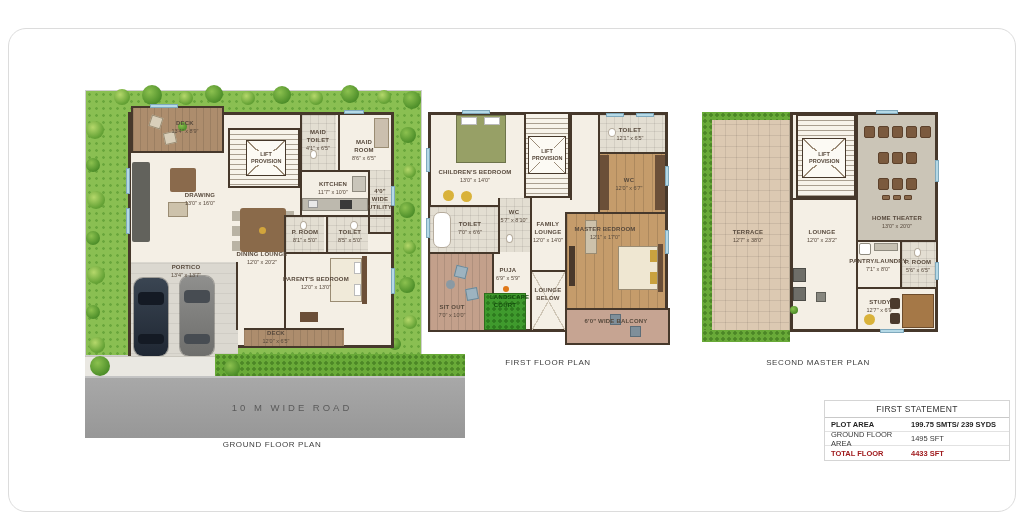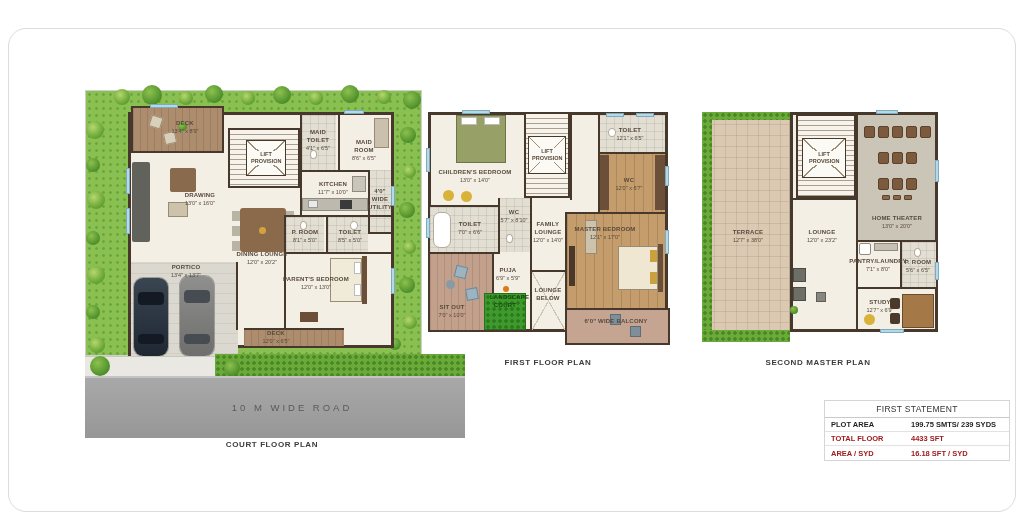--- a/index.html
+++ b/index.html
@@ -27,21 +27,21 @@
  background:linear-gradient(to top right,transparent calc(50% - .7px),#9c8c78 calc(50% - .7px) calc(50% + .7px),transparent calc(50% + .7px)),
  linear-gradient(to bottom right,transparent calc(50% - .7px),#9c8c78 calc(50% - .7px) calc(50% + .7px),transparent calc(50% + .7px)),#fcfaf4}
 .liftbox .nm{font-size:5.5px;font-weight:700;color:var(--ink);line-height:1.2;background:#fcfaf4;padding:0 1px;width:32px}
 .win{position:absolute;background:#b5d9e6;border:1px solid #7fa9bd}
 .tree{position:absolute;border-radius:50%;background:radial-gradient(circle at 38% 35%,#b5d86b,#67a437 65%,#4f8a28 100%)}
 .tree.dark{background:radial-gradient(circle at 38% 35%,#8cc14f,#4e8f2a 70%,#3c741d 100%)}
 .room-label{position:absolute;transform:translate(-50%,-50%);text-align:center;color:var(--ink);line-height:1.3;white-space:nowrap;z-index:6}
 .room-label .nm{display:block;font-size:6px;font-weight:700;letter-spacing:.2px}
 .room-label .dm{display:block;font-size:5.5px}
 .room-label .wrap{white-space:normal;width:30px}
-.caption{position:absolute;transform:translateX(-50%);font-size:8px;letter-spacing:.6px;color:#3c3c3c;font-weight:700;z-index:6}
+.caption{position:absolute;transform:translateX(-50%);font-size:8px;letter-spacing:.6px;color:#3c3c3c;font-weight:400;z-index:6}
 .roadlbl{position:absolute;transform:translate(-50%,-50%);font-size:9.5px;letter-spacing:3px;color:#5a5a5a;z-index:6}
 .car{position:absolute;border-radius:9px;box-shadow:0 0 0 1px rgba(0,0,0,.28)}
 .car .glass{position:absolute;left:4px;right:4px;border-radius:4px}
 .seatrow{position:absolute;display:flex;gap:3px;justify-content:center}
 .seat{width:11px;height:12px;background:#7b5a3e;border:1px solid #5d422c;border-radius:2px}
 .otto{width:8px;height:5px;background:#8a6a4c;border:1px solid #5d422c;border-radius:1px}
 .fix{position:absolute;background:#fff;border:1px solid #b5ab9c;border-radius:50%}
 .fur{position:absolute}
 
 .atable{position:absolute;left:824px;top:400px;width:186px;background:#fff;border:1px solid #d5d5d5;z-index:7}
@@ -162,21 +162,21 @@
     <div class="win" style="left:391px;top:186px;width:4px;height:20px"></div>
     <div class="win" style="left:391px;top:268px;width:4px;height:26px"></div>
     <div class="win" style="left:150px;top:104px;width:28px;height:4px"></div>
 
     <div class="abs" style="left:85px;top:356px;width:130px;height:20px;background:#eae8e2;border-top:1px solid #c9c6bd"></div>
     <div class="abs hedge" style="left:215px;top:354px;width:250px;height:22px"></div>
     <i class="tree dark" style="left:90px;top:356px;width:20px;height:20px"></i>
     <i class="tree dark" style="left:224px;top:360px;width:16px;height:16px"></i>
     <div class="abs" style="left:85px;top:376px;width:380px;height:62px;background:linear-gradient(#a8a8a8,#979797);border-top:2px solid #c4c4c4"></div>
     <div class="roadlbl" style="left:292px;top:407px">10 M WIDE ROAD</div>
-    <div class="caption" style="left:272px;top:440px">COURT FLOOR PLAN</div>
+    <div class="caption" style="left:272px;top:440px">GROUND FLOOR PLAN</div>
 
     <div class="room-label" style="left:185px;top:127px">
         <span class="nm">DECK</span>
         <span class="dm">13'4" x 8'9"</span>
       </div>
     <div class="room-label" style="left:200px;top:199px">
         <span class="nm">DRAWING</span>
         <span class="dm">13'0" x 16'0"</span>
       </div>
     <div class="room-label" style="left:318px;top:140px">
@@ -420,22 +420,22 @@
         <span class="dm">12'7" x 6'9"</span>
       </div>
   </div>
 
   <div class="atable">
     <div class="at-title">FIRST STATEMENT</div>
     <div class="at-row b">
         <span class="at-l">PLOT AREA</span>
         <span class="at-v">199.75 SMTS/ 239 SYDS</span>
       </div>
+    <div class="at-row">
+        <span class="at-l">GROUND FLOOR AREA</span>
+        <span class="at-v">1495 SFT</span>
+      </div>
     <div class="at-row r">
         <span class="at-l">TOTAL  FLOOR</span>
         <span class="at-v">4433 SFT</span>
       </div>
-    <div class="at-row r">
-        <span class="at-l">AREA / SYD</span>
-        <span class="at-v">16.18 SFT / SYD</span>
-      </div>
   </div>
 </div>
 
 </body></html>

